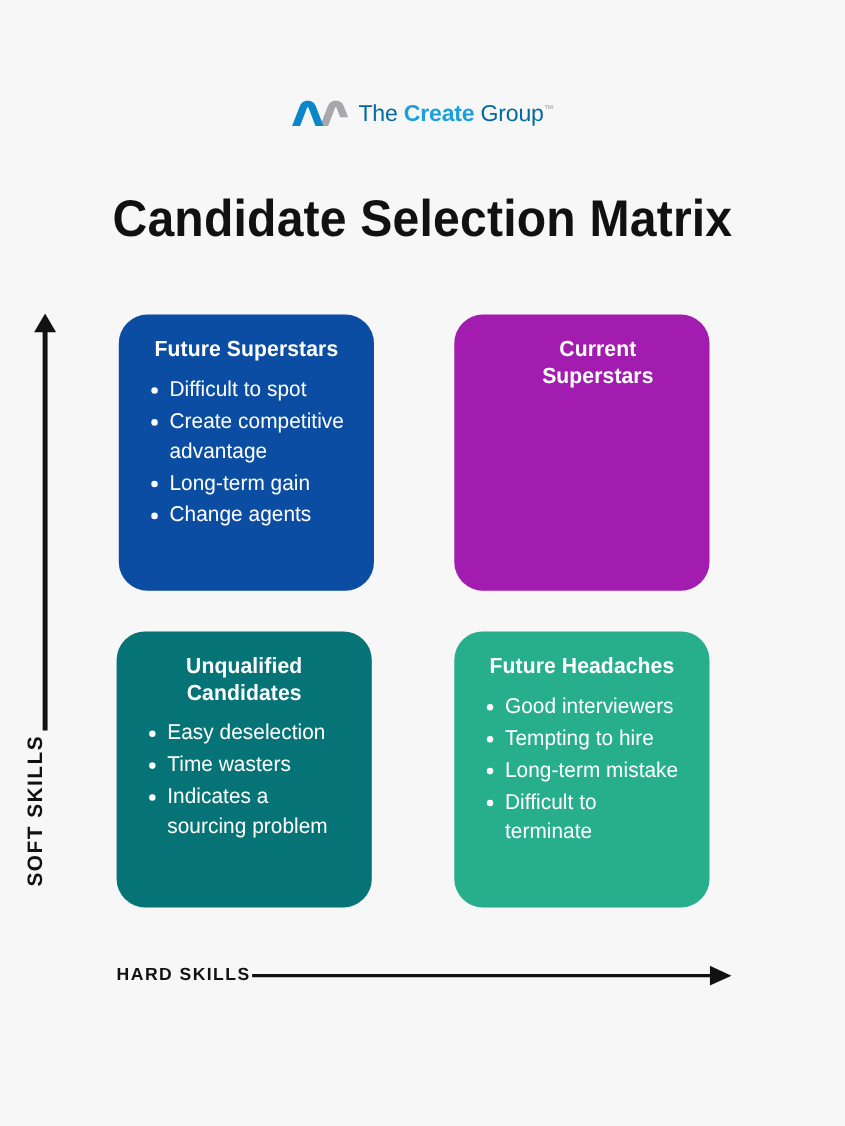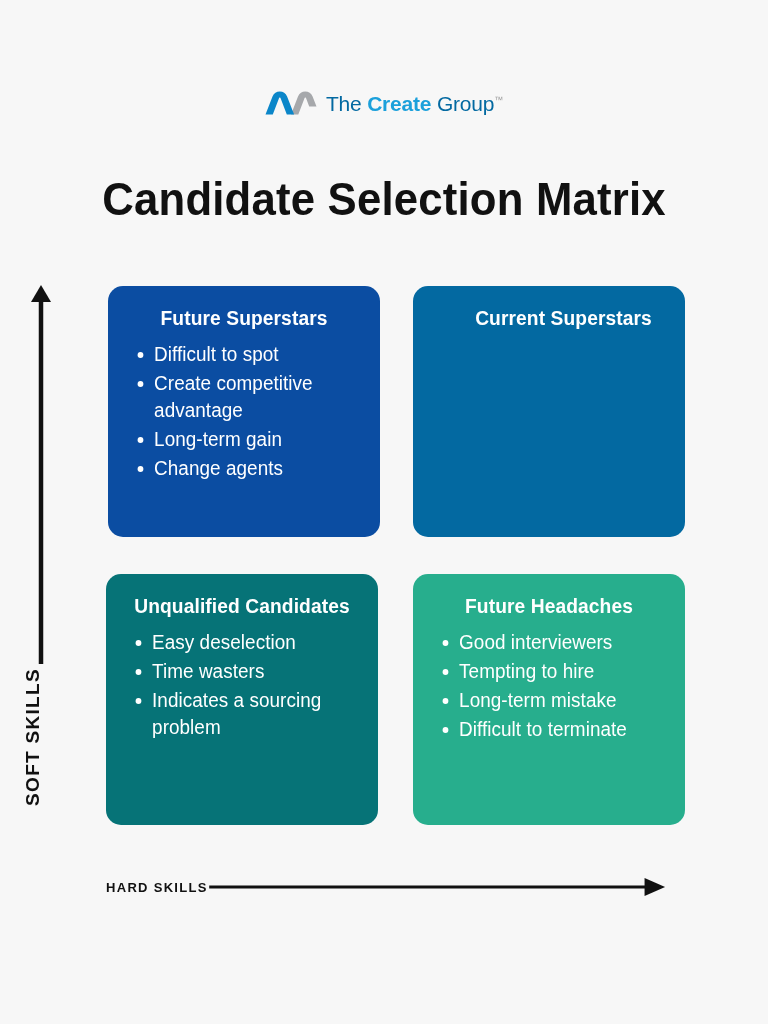--- a/index.html
+++ b/index.html
@@ -67,23 +67,23 @@
   
   #matrix-grid {
     position: absolute;
     left: 108px;
     top: 286px;
     width: 557px;
     height: 539px;
   }
   .quadrant {
     position: absolute;
-    width: 272px;
+    width: 232px;
     height: 251px;
-    border-radius: 15px;
+    border-radius: 26px;
     box-sizing: border-box;
     padding: 20px 14px 14px 14px;
     color: #ffffff;
     overflow: hidden;
   }
   .q-tl { left: 0px;   top: 0px; }
   .q-tr { left: 305px; top: 0px; }
   .q-bl { left: -2px;  top: 288px; }
   .q-br { left: 305px; top: 288px; }
 
@@ -151,21 +151,21 @@
     position: absolute;
     left: 106px;
     top: 866px;
     width: 560px;
     height: 42px;
     display: flex;
     align-items: center;
   }
   #x-axis-label {
     font-family: "Liberation Sans Narrow", "Liberation Sans", sans-serif;
-    font-size: 13px;
+    font-size: 16px;
     font-weight: bold;
     letter-spacing: 1.3px;
     color: #111111;
     white-space: nowrap;
     margin-right: 0;
   }
   #x-axis-arrow {
     flex: 1;
     height: 24px;
   }
@@ -194,21 +194,21 @@
   <div class="quadrant q-tl" style="background:#0b4da2;">
     <div class="quadrant-title">Future Superstars</div>
     <ul class="quadrant-list">
       <li>Difficult to spot</li>
       <li>Create competitive advantage</li>
       <li>Long-term gain</li>
       <li>Change agents</li>
     </ul>
   </div>
 
-  <div class="quadrant q-tr" style="background:#0369a1;padding-left:43px;">
+  <div class="quadrant q-tr" style="background:#a21caf;padding-left:43px;">
     <div class="quadrant-title">Current Superstars</div>
   </div>
 
   <div class="quadrant q-bl" style="background:#067377;">
     <div class="quadrant-title">Unqualified Candidates</div>
     <ul class="quadrant-list">
       <li>Easy deselection</li>
       <li>Time wasters</li>
       <li>Indicates a sourcing problem</li>
     </ul>

